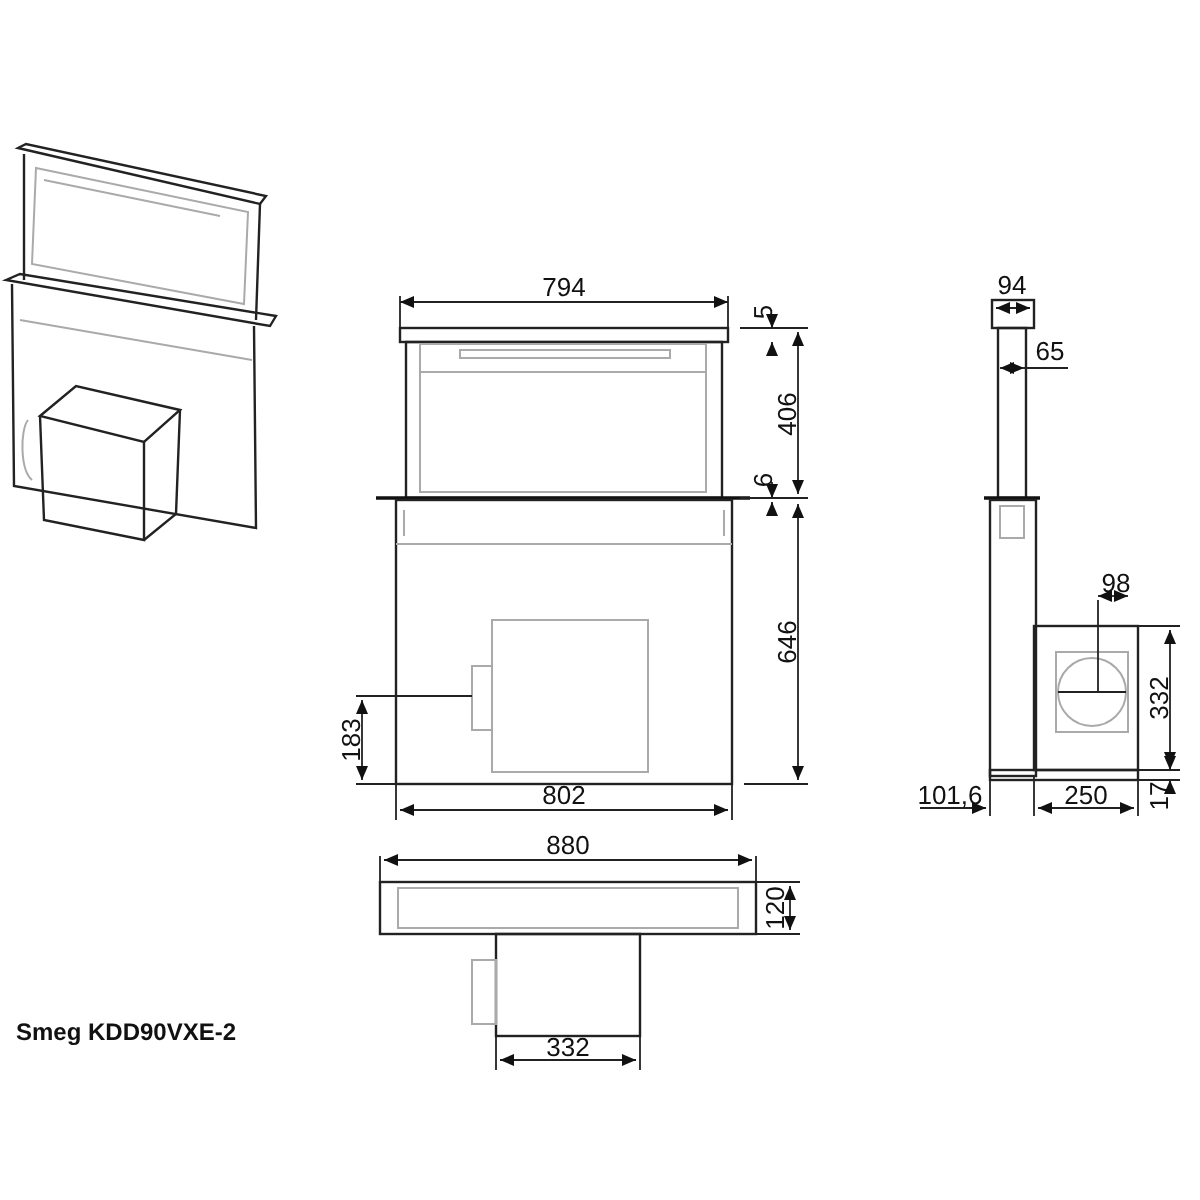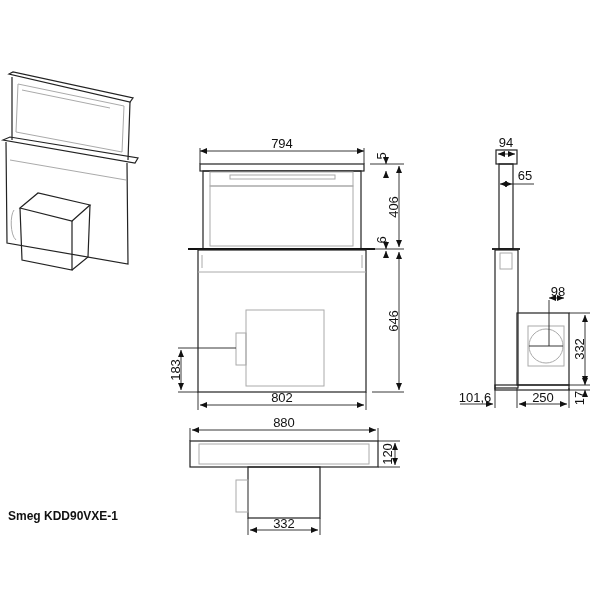--- a/index.html
+++ b/index.html
@@ -133,14 +133,14 @@
     <text class="dim" x="506" y="147" text-anchor="middle">94</text>
     <text class="dim" x="525" y="180" text-anchor="middle">65</text>
     <text class="dim" x="558" y="296" text-anchor="middle">98</text>
     <text class="dim" transform="translate(584,349) rotate(-90)" text-anchor="middle">332</text>
     <text class="dim" transform="translate(584,398) rotate(-90)" text-anchor="middle">17</text>
     <text class="dim" x="475" y="402" text-anchor="middle">101,6</text>
     <text class="dim" x="543" y="402" text-anchor="middle">250</text>
   </g>
 </svg>
 
-<div class="title">Smeg KDD90VXE-1</div>
+<div class="title">Smeg KDD90VXE-2</div>
 </div>
 
 </body></html>

